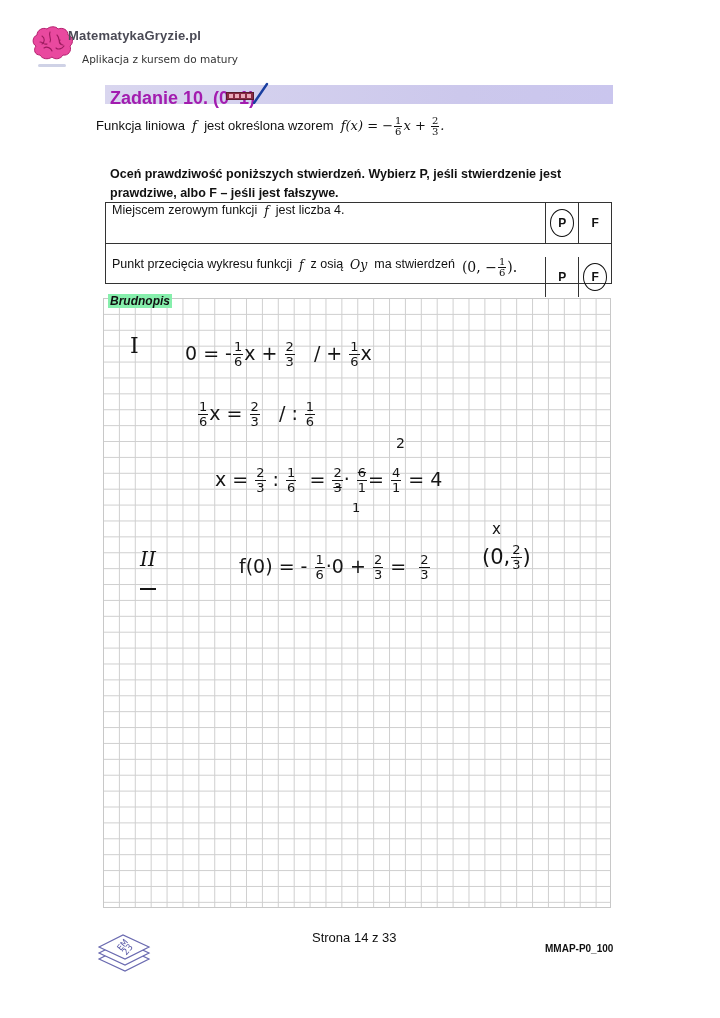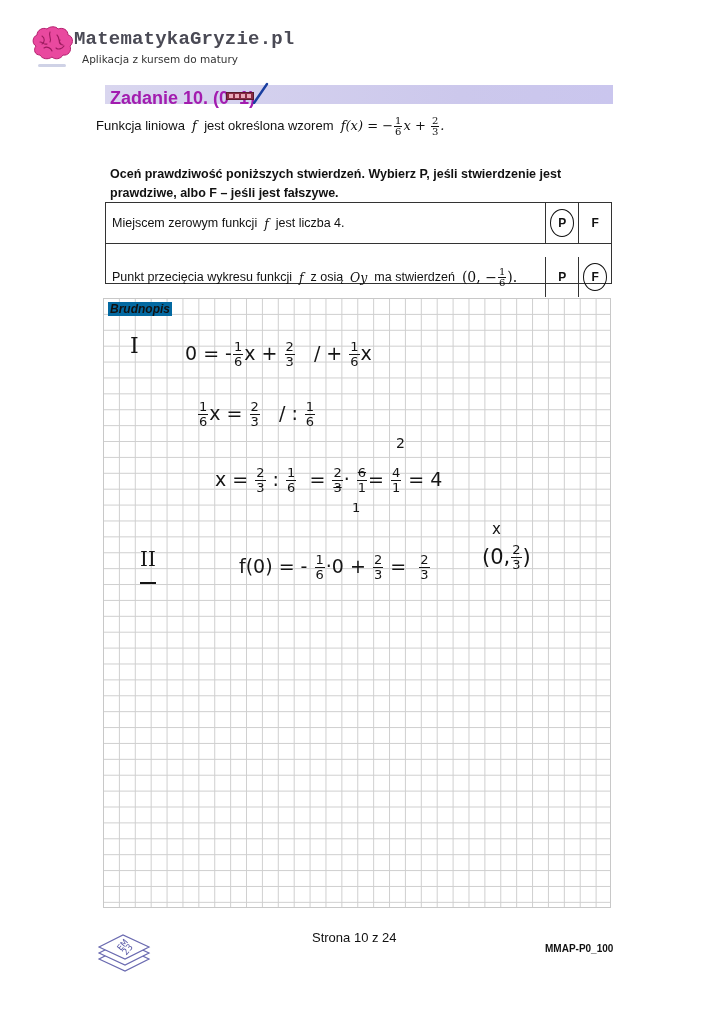--- a/index.html
+++ b/index.html
@@ -2,21 +2,21 @@
 <html><head>
 <meta charset="utf-8">
 <style>
   html, body { margin:0; padding:0; }
   body { width:720px; height:1018px; background:#ffffff; position:relative; overflow:hidden; font-family:"Liberation Sans", sans-serif; color:#111; }
   .abs { position:absolute; }
 
   
   .brand-logo { left:30px; top:26px; width:44px; height:36px; }
   .brand-shadow { left:38px; top:64px; width:28px; height:3px; background:#cfd2e6; border-radius:2px; }
-  .brand-name { left:74px; top:28px; font-size:19px; font-weight:bold; color:#4a4a55; letter-spacing:0.2px; font-family:Liberation Mono, monospace; }
+  .brand-name { left:68px; top:28px; font-size:13px; font-weight:bold; color:#4a4a55; letter-spacing:0.2px; font-family:Liberation Sans, sans-serif; }
   .brand-tag { left:82px; top:53px; font-size:10.5px; color:#333; font-family:"DejaVu Sans", sans-serif;text-align:center; }
 
   
   .task-bar { left:105px; top:85px; width:508px; height:19px; background:linear-gradient(90deg,#d9d6ef 0%,#ccc8ec 70%,#cac6ee 100%); }
   .task-title { left:110px; top:88px; font-size:18px; font-weight:bold; color:#a21caf; }
   .task-badge { left:226px; top:92px; width:28px; height:8px; background:#8a2a44; border:1px solid #5a1a2c; display:flex; gap:2px; padding:1px 2px; box-sizing:border-box; }
   .task-badge span { flex:1; background:#e9a8b8; }
   .pen-icon { left:252px; top:82px; width:18px; height:22px; }
 
   .task-desc { left:96px; top:116px; font-size:13px; }
@@ -24,32 +24,32 @@
   .frac { display:inline-flex; flex-direction:column; vertical-align:middle; text-align:center; font-size:10px; line-height:10px; font-style:normal; margin:0 1px; }
   .frac .num { border-bottom:1px solid #111; padding:0 1px; }
 
   .instr { left:110px; top:152px; width:480px; font-size:12.5px; font-weight:bold; line-height:19px;margin-top:13px; }
 
   
   .tf-table { left:105px; top:202px; width:507px; height:82px; border:1.3px solid #333; box-sizing:border-box; }
   .tf-row { position:absolute; left:0; width:100%; display:flex; }
   .tf-row.r1 { top:0; height:40px; border-bottom:1.3px solid #333; }
   .tf-row.r2 { top:54px; height:40px; }
-  .tf-stmt { width:442px; display:flex; align-items:center; padding-left:6px; font-size:12.5px; box-sizing:border-box; border-right:1.3px solid #333; }
+  .tf-stmt { width:442px; display:flex; align-items:flex-start; padding-left:6px; font-size:12.5px; box-sizing:border-box; border-right:1.3px solid #333; }
   .tf-opt { width:32px; display:flex; align-items:center; justify-content:center; font-weight:bold; font-size:12px; position:relative; }
   .tf-opt.p { border-right:1.3px solid #333; }
   .circle { position:absolute; width:22px; height:26px; border:1.6px solid #111; border-radius:50%; left:50%; top:50%; transform:translate(-50%,-50%); }
 
   
   .grid { left:103px; top:298px; width:508px; height:610px; border:1px solid #c8c8c8; box-sizing:border-box;
     background-image:
       linear-gradient(to right, #cfcfcf 1px, transparent 1px),
       linear-gradient(to bottom, #cfcfcf 1px, transparent 1px);
     background-size:15.9px 15.9px; background-position:-1px -1px; }
-  .grid-label { left:108px; top:302px; font-size:12px; font-style:italic; font-weight:bold; background:#0369a1; padding:0 2px; }
+  .grid-label { left:108px; top:294px; font-size:12px; font-style:italic; font-weight:bold; background:#86efac; padding:0 2px; }
 
   .hw { position:absolute; font-family:"DejaVu Sans", sans-serif; color:#151515; font-size:19px; }
   .hw .frac { font-size:13px; line-height:14px; font-weight:normal; }
   .hw .frac .num { border-bottom:1.3px solid #151515; }
 
   
   .page-num { left:312px; top:930px; font-size:13px; }
   .code { left:545px; top:943px; font-size:10px; font-weight:bold; }
   .em-logo { left:95px; top:925px; width:58px; height:50px; }
 </style>
@@ -163,21 +163,21 @@
     </span><span>·</span> <span class="frac">
       <span class="num" style="text-decoration:line-through">6</span>
       <span>1</span>
     </span><span>=</span> <span class="frac">
       <span class="num">4</span>
       <span>1</span>
     </span>&nbsp;<span>= 4</span>
 </div>
 <div class="hw" style="left:352px;top:500px;font-size:13px;">1</div>
 
-<div class="hw" style="left:140px;top:548px;font-size:20px;font-family:'DejaVu Serif',serif;border-bottom:2px solid #151515;line-height:22px;padding-bottom:12px;">II</div>
+<div class="hw" style="left:140px;top:548px;font-size:20px;font-family:'DejaVu Serif',serif;border-bottom:2px solid #151515;line-height:22px;padding-bottom:18px;font-style:italic;">II</div>
 <div class="hw" style="left:198px;top:553px;padding-left:41px;">
   <span>f(0) = -</span> <span class="frac">
       <span class="num">1</span>
       <span>6</span>
     </span><span>·0 +</span> <span class="frac">
       <span class="num">2</span>
       <span>3</span>
     </span> <span>=</span>&nbsp; <span class="frac">
       <span class="num">2</span>
       <span>3</span>
@@ -193,14 +193,14 @@
 
 <svg class="abs em-logo" viewBox="0 0 58 50">
   <g fill="#fff" stroke="#6a6ab0" stroke-width="1.2">
     <path d="M4 34 L28 22 L54 34 L30 46 Z"></path>
     <path d="M4 28 L28 16 L54 28 L30 40 Z"></path>
     <path d="M4 22 L28 10 L54 22 L30 34 Z"></path>
   </g>
   <text x="22" y="26" font-size="8" fill="#5a5aa8" font-family="DejaVu Sans, sans-serif" transform="rotate(-50 24 22)">EM</text>
   <text x="27" y="30" font-size="9" fill="#5a5aa8" font-family="DejaVu Sans, sans-serif" transform="rotate(-50 30 26)">23</text>
 </svg>
-<div class="abs page-num">Strona 10 z 24</div>
+<div class="abs page-num">Strona 14 z 33</div>
 <div class="abs code">MMAP-P0_100</div>
 
 </body></html>

